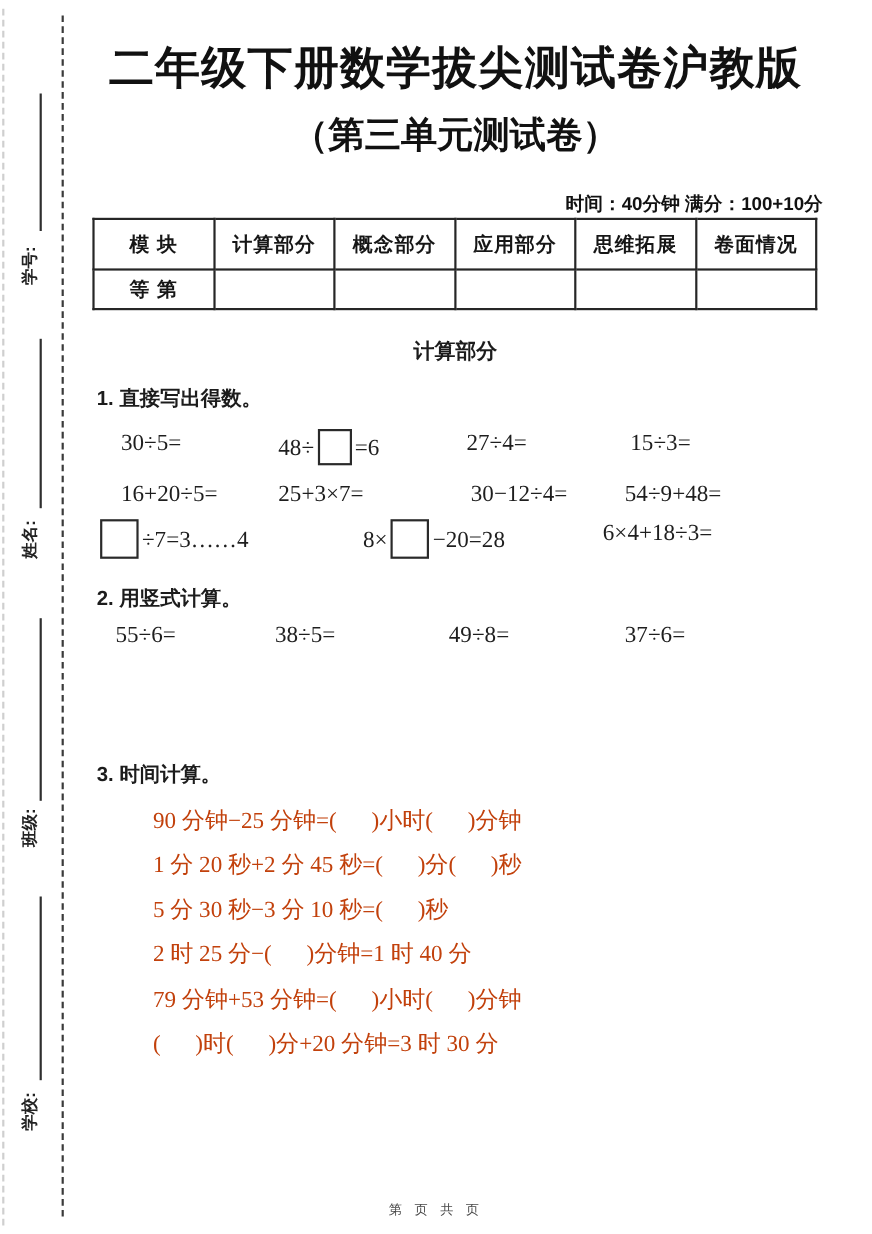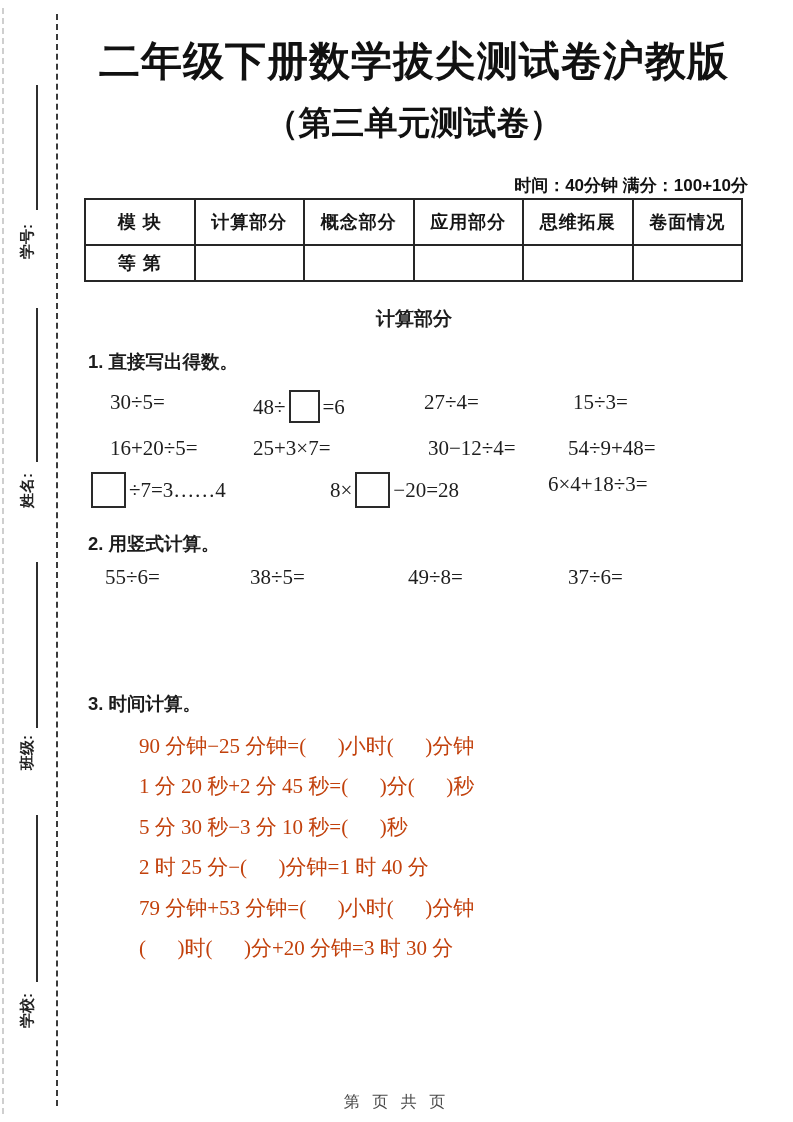--- a/index.html
+++ b/index.html
@@ -86,21 +86,21 @@
   }
   .q3-lines .tline { display:block; height:40.4px; line-height:40.4px; white-space:pre; }
 
   
   .footer-site {
     position:absolute; top:1069px; left:0; width:793px; text-align:center;
     font-family:"Liberation Sans", sans-serif; font-size:15.5px; color:#8b8b8b;
   }
   .footer-page {
     position:absolute; top:1092px; left:0; width:793px; text-align:center;
-    font-family:"Liberation Sans", sans-serif; font-size:16px; color:#4a4a4a;
+    font-family:"Liberation Sans", sans-serif; font-size:12px; color:#4a4a4a;
     letter-spacing:4px; white-space:pre;
   }
 </style>
 </head>
 <body>
 
 <div class="page">
 
   <div class="cut-line"></div>
   <div class="fold-line"></div>

